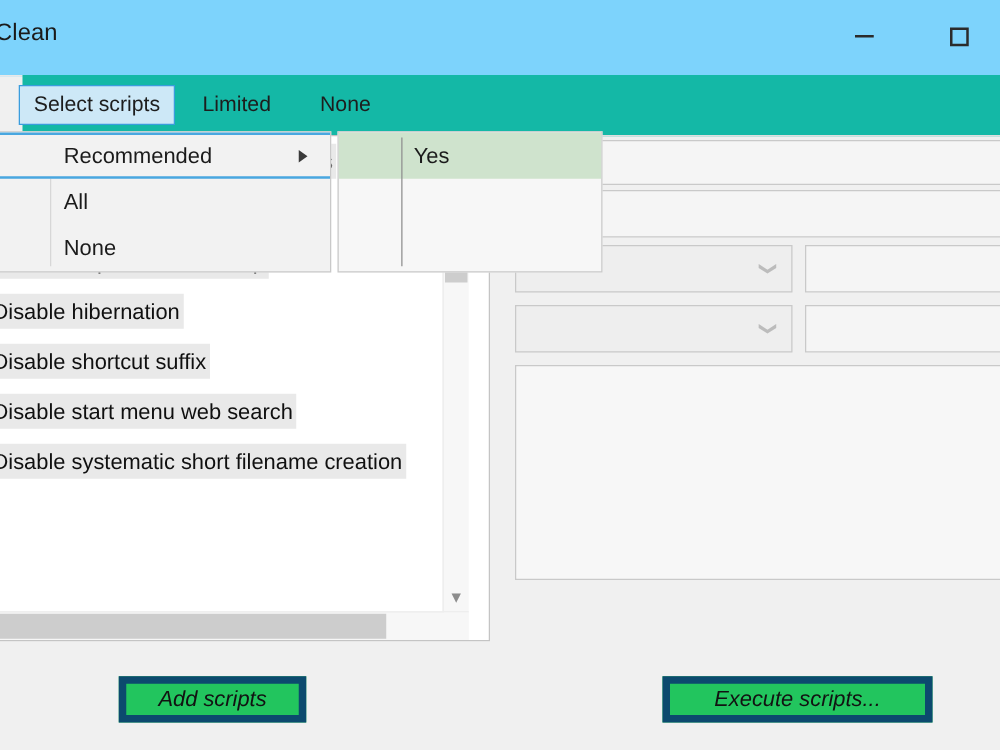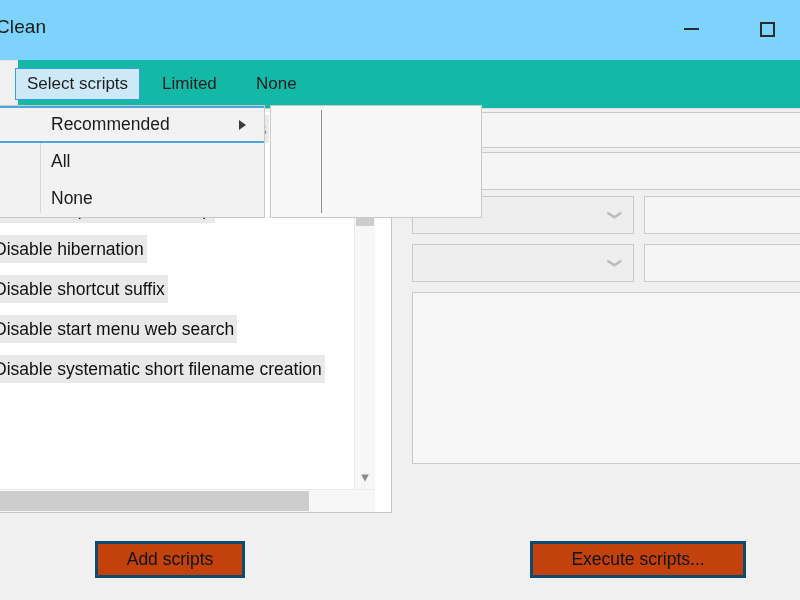--- a/index.html
+++ b/index.html
@@ -201,30 +201,31 @@
     transform: translateY(-50%);
     color: #bcbcbc;
     font-size: 14px;
     line-height: 1;
     pointer-events: none;
   }
 
   
   .btn {
     position: absolute;
-    background: #c2410c;
-    border: 3px solid #0c4a6e;
+    background: #22c55e;
+    border: 6px solid #0c4a6e;
     box-sizing: border-box;
     font-family: "Liberation Sans", sans-serif;
     font-size: 17.5px;
     color: #121212;
     display: flex;
     align-items: center;
     justify-content: center;
     white-space: nowrap;
+    font-style: italic;
   }
   #btn-add     { left: 95px;  top: 541px; width: 150px; height: 37px; }
   #btn-execute { left: 530px; top: 541px; width: 216px; height: 37px; }
 
   
   .dropdown {
     position: absolute;
     left: -6px; top: 105px;
     width: 271px; height: 113px;
     background: #f2f2f2;
@@ -387,15 +388,19 @@
     </div>
     <div class="dd-item">
       <span>All</span>
     </div>
     <div class="dd-item">
       <span>None</span>
     </div>
   </div>
 
   <div class="submenu">
+    <div class="sub-item">
+      <span class="swatch" id="sw-yes" style="background: rgb(207, 227, 205);"></span>
+      <span class="lbl">Yes</span>
+    </div>
   </div>
 
 </div>
 
 </body></html>

